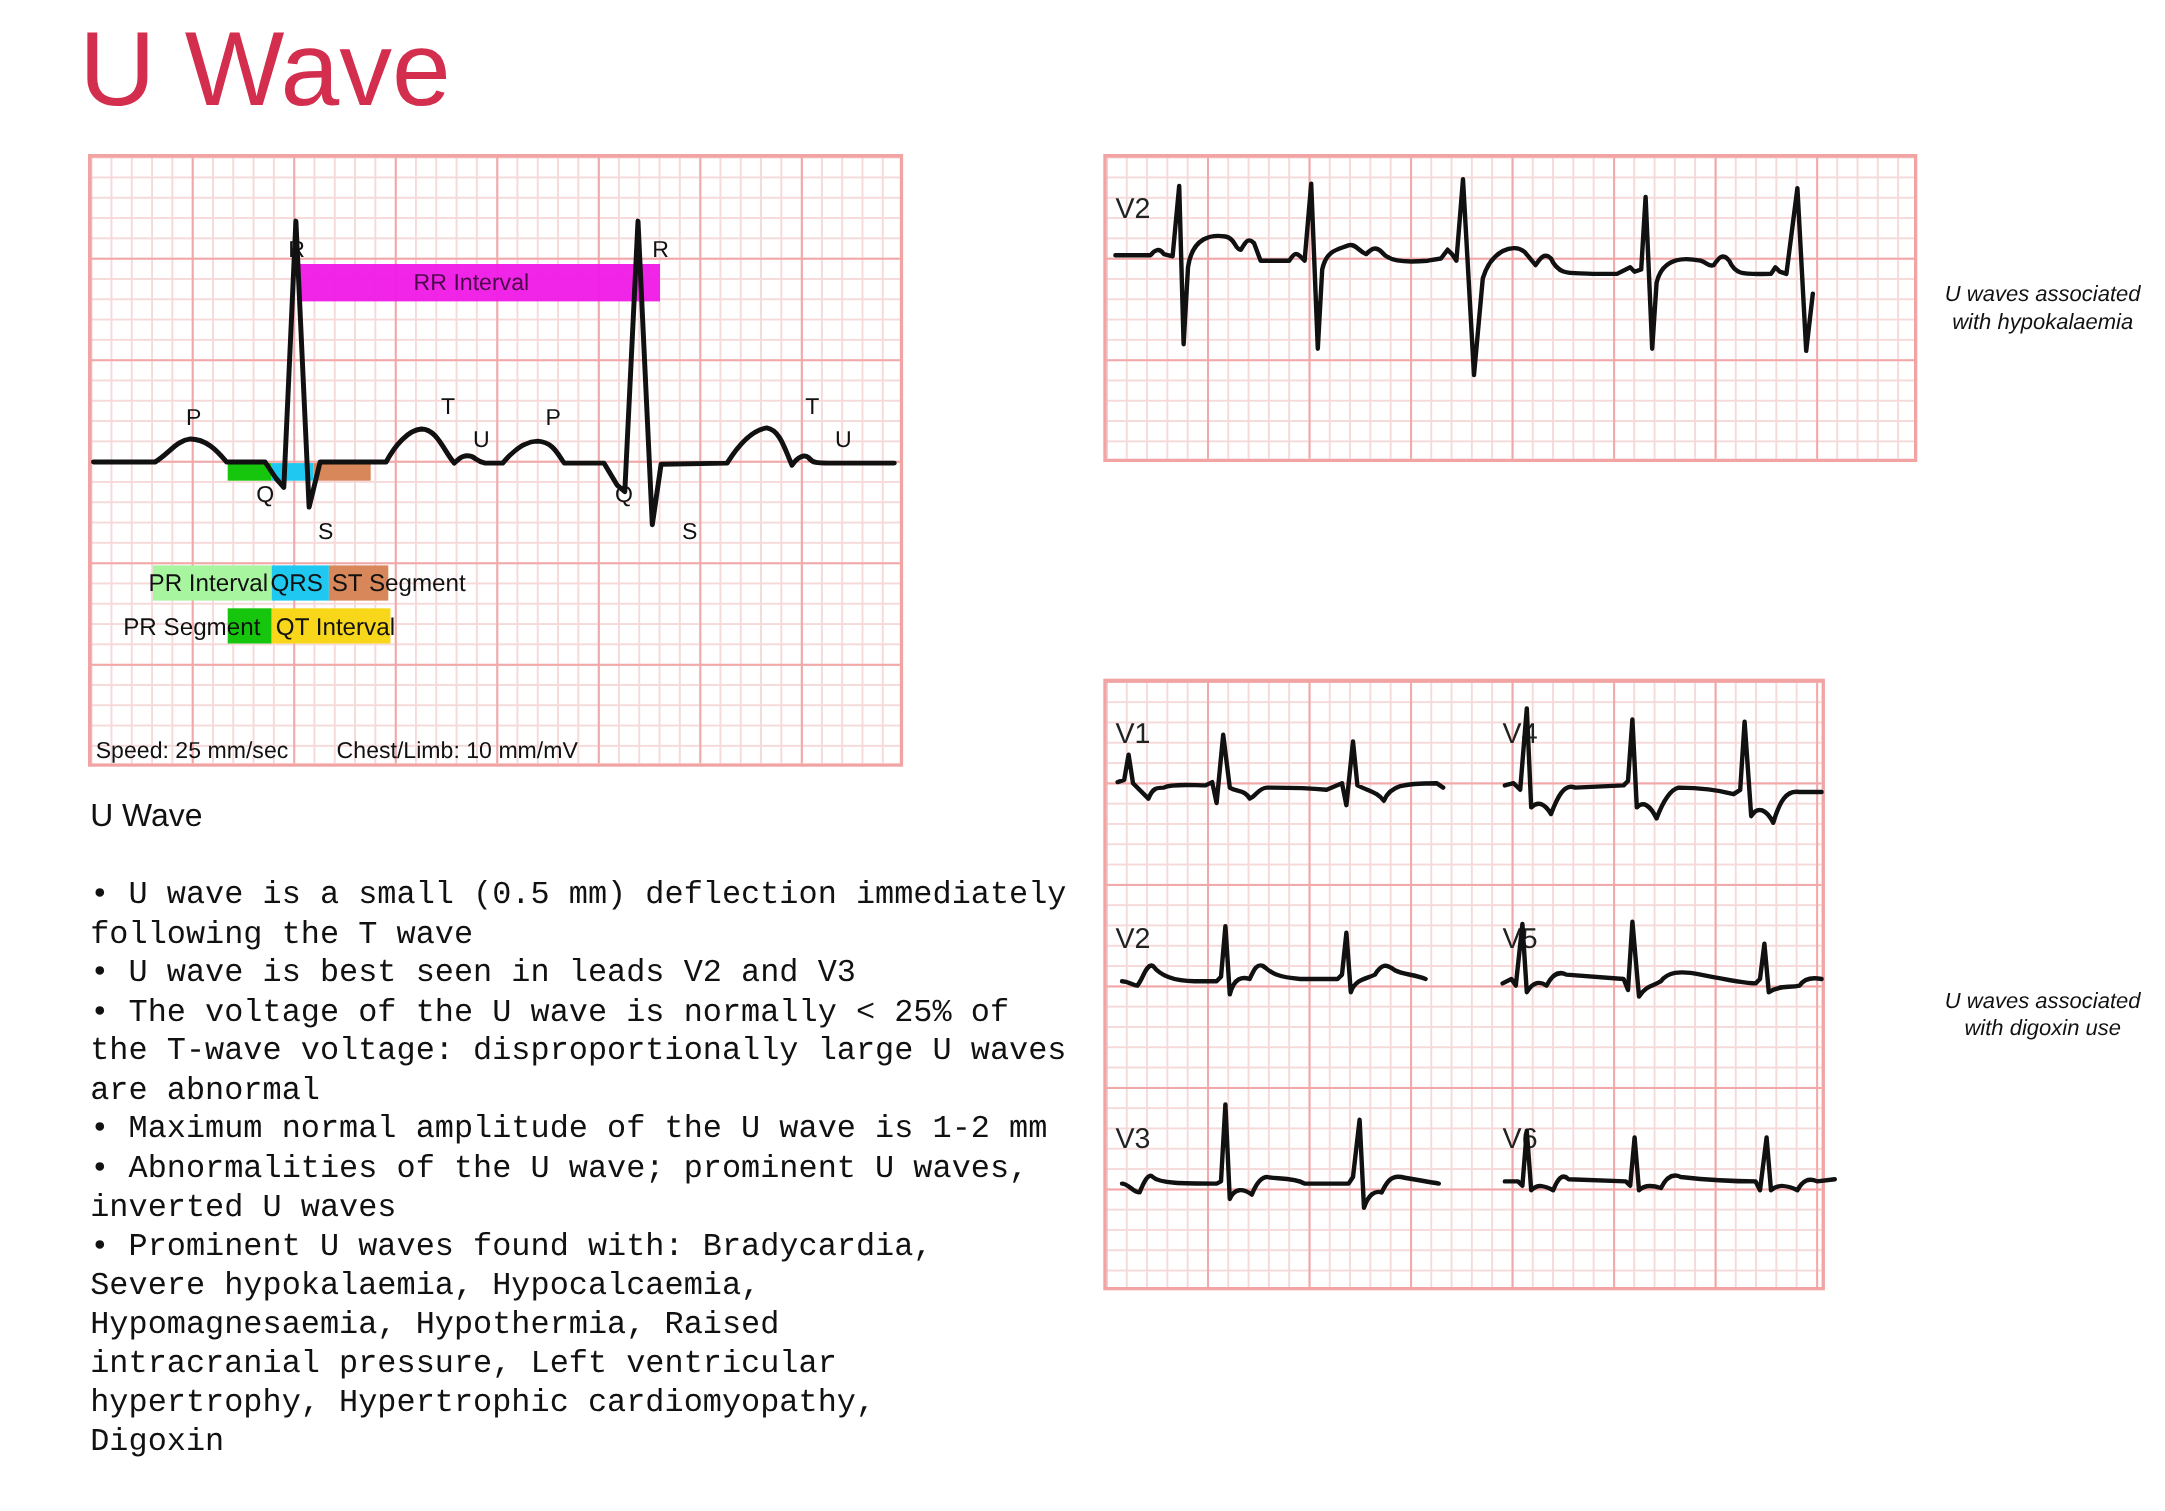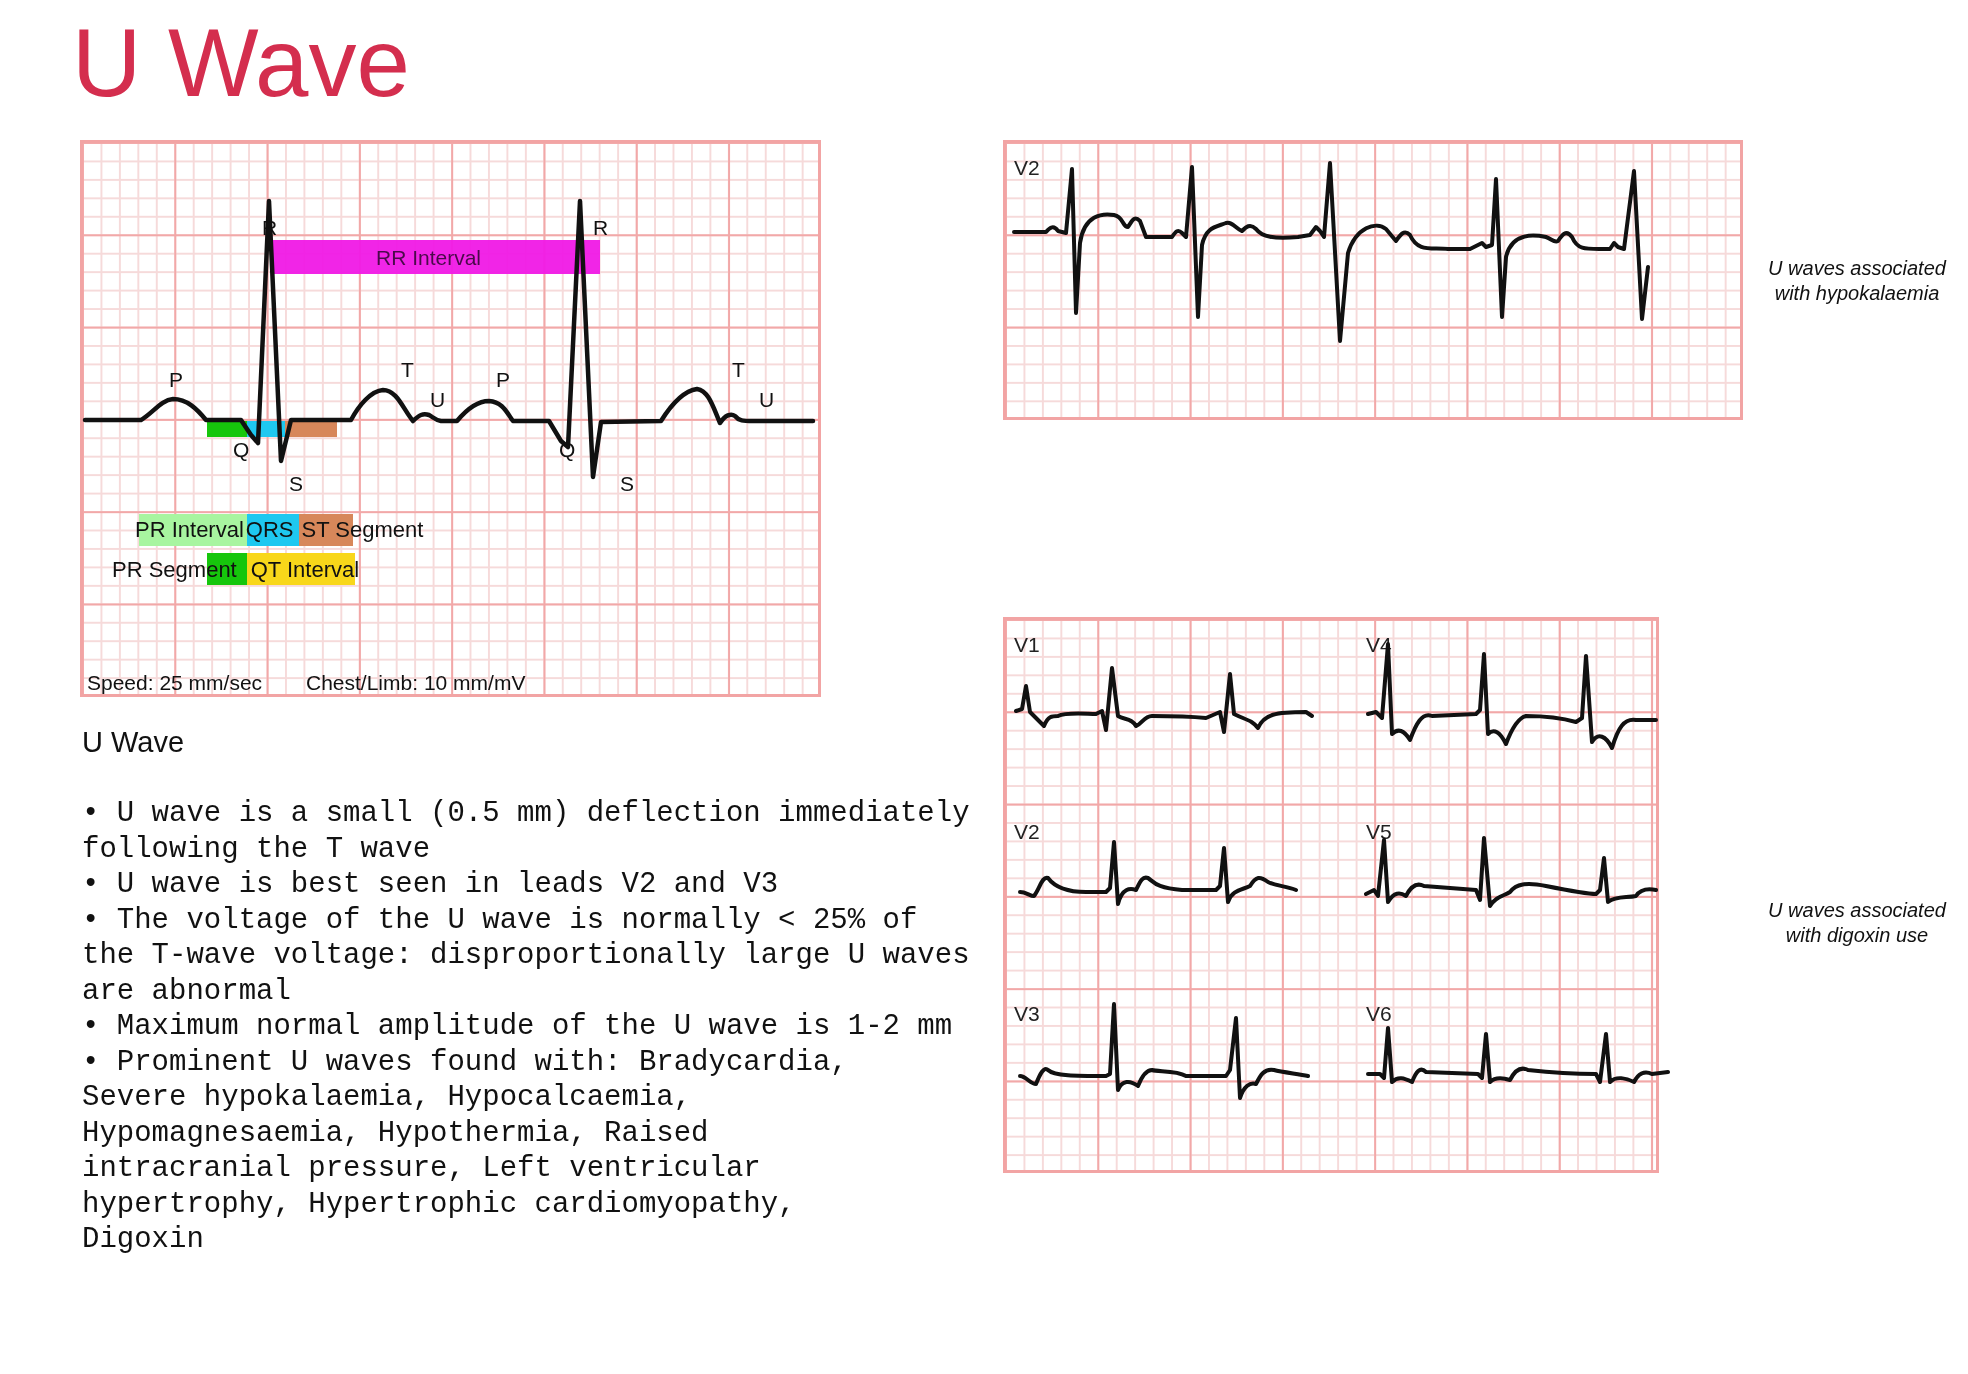--- a/index.html
+++ b/index.html
@@ -19,21 +19,21 @@
     background-size:92.3px 92.3px, 92.3px 92.3px, 18.46px 18.46px, 18.46px 18.46px;
     background-position:-1px -1px; }
   #hypo-ecg { left:1003px; top:140px; width:740px; height:280px;
     background-size:92.3px 92.3px, 92.3px 92.3px, 18.46px 18.46px, 18.46px 18.46px;
     background-position:-1px -1px; }
   #dig-ecg { left:1003px; top:617px; width:656px; height:556px;
     background-size:92.3px 92.3px, 92.3px 92.3px, 18.46px 18.46px, 18.46px 18.46px;
     background-position:-1px -1px; }
   svg.trace { position:absolute; left:0; top:0; overflow:visible; }
   .lbl { position:absolute; font-size:21px; color:#111; line-height:1; }
-  .lead { position:absolute; font-size:21px; color:#222; line-height:1; }
+  .lead { position:absolute; font-size:26px; color:#222; line-height:1;margin-top:19px; }
   .bar { position:absolute; }
   .legend-row { position:absolute; font-size:22px; color:#111; line-height:1; white-space:nowrap; }
   .footer-note { position:absolute; font-size:21px; color:#111; white-space:nowrap; }
   .subhead { position:absolute; left:82px; top:726px; font-size:29px; color:#111; }
   .bullets { position:absolute; left:82px; top:796px; width:900px; font-size:29px; line-height:35.5px; color:#111; }
   .bullets p { margin:0;font-family:Liberation Mono, monospace; }
   .caption { position:absolute; font-size:20px; line-height:25px; color:#111; text-align:center; width:210px;font-style:italic; }
 </style>
 </head>
 <body>
@@ -85,20 +85,21 @@
   <div class="footer-note" style="left:4px; top:528px;">Speed: 25 mm/sec</div>
   <div class="footer-note" style="left:223px; top:528px;">Chest/Limb: 10 mm/mV</div>
 </div>
 
 <div class="subhead">U Wave</div>
 <div class="bullets">
   <p>• U wave is a small (0.5 mm) deflection immediately following the T wave</p>
   <p>• U wave is best seen in leads V2 and V3</p>
   <p>• The voltage of the U wave is normally &lt; 25% of the T-wave voltage: disproportionally large U waves are abnormal</p>
   <p>• Maximum normal amplitude of the U wave is 1-2 mm</p>
+  <p>• Abnormalities of the U wave; prominent U waves, inverted U waves</p>
   <p>• Prominent U waves found with: Bradycardia,</p>
   <p style="width:850px;">Severe hypokalaemia, Hypocalcaemia, Hypomagnesaemia, Hypothermia, Raised intracranial pressure, Left ventricular hypertrophy, Hypertrophic cardiomyopathy, Digoxin</p>
 </div>
 
 <div id="hypo-ecg" class="ecg-box">
   <span class="lead" style="left:8px; top:14px;">V2</span>
   <svg class="trace" width="740" height="280">
     <path d="M8,89 L40,89 C44,84 48,82 52,88 L60,90 L66,26 L70,170 L74,100 C78,72 96,70 108,72 C118,74 116,84 122,84 C126,78 128,72 134,78 L140,94 L166,94
              C170,88 172,86 176,90 L180,94 L186,24 L192,174 L196,102 C200,84 210,84 220,80 C226,78 230,86 236,88 C240,84 244,80 250,86 C256,94 268,96 292,94 L304,92 L310,84 L314,88 L318,94
              L324,20 L334,198 L342,110 C350,84 370,78 380,86 L390,98 C394,92 398,86 404,92 C412,110 426,104 442,106 L464,106 L476,100 L480,104 L486,102

